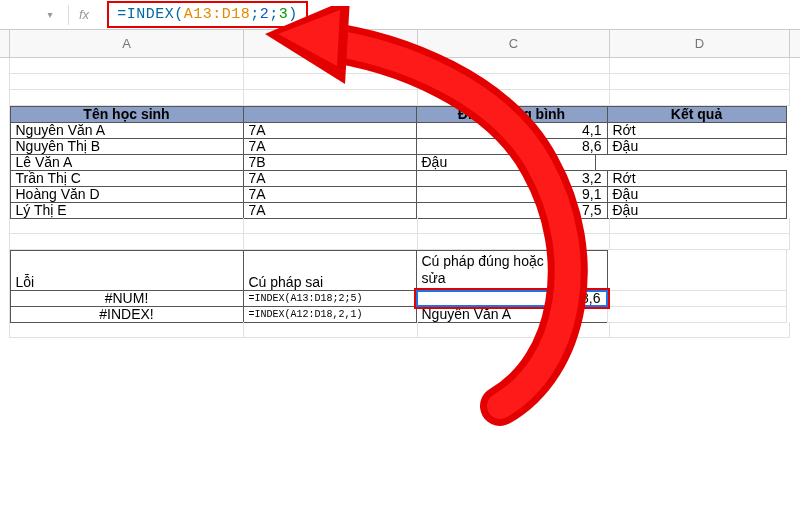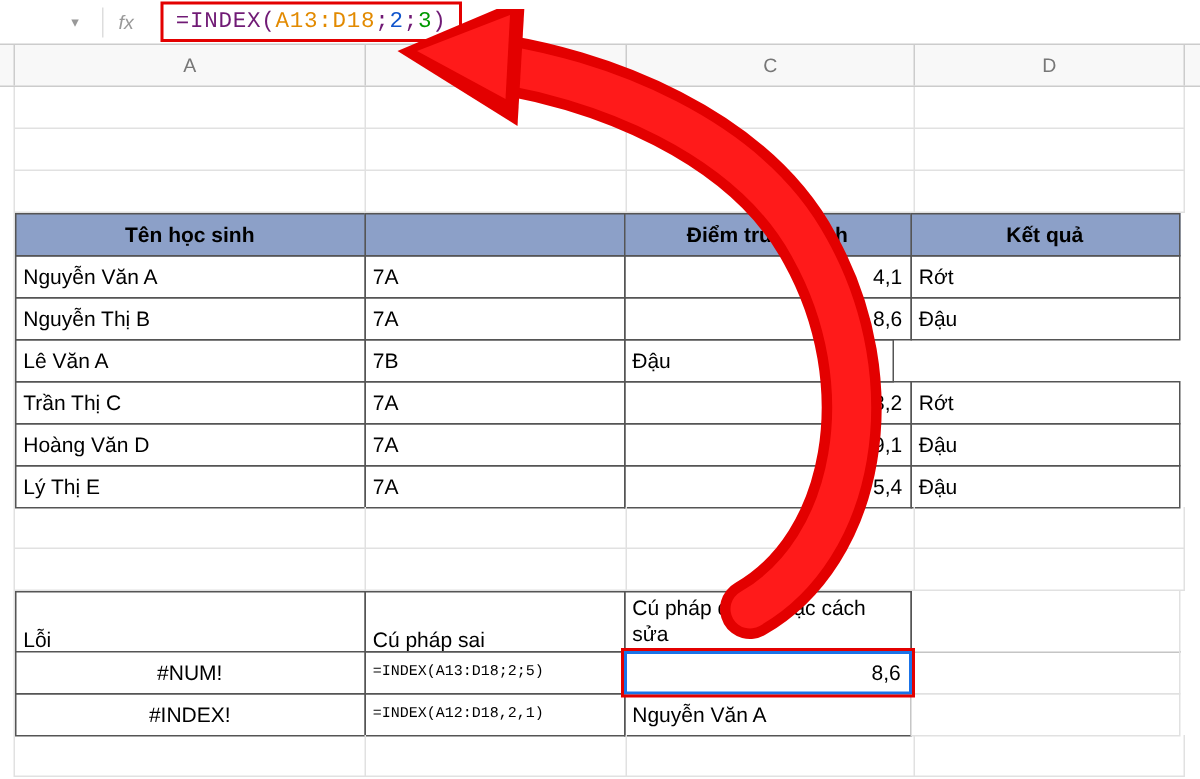--- a/index.html
+++ b/index.html
@@ -43,21 +43,21 @@
     margin-right: 18px;
   }
   .formula-box {
     border: 2px solid #e30000;
     padding: 3px 8px;
     font-family: "Courier New", monospace;
     font-size: 15px;
     letter-spacing: 0.5px;
     background: #fff;
   }
-  .tok-fn { color: #701a75; }
+  .tok-fn { color: #0369a1; }
   .tok-range { color: #e28a00; }
   .tok-n1 { color: #1155cc; }
   .tok-n2 { color: #009900; }
   .col-headers {
     display: flex;
     height: 28px;
     background: #f8f8f8;
     border-bottom: 1px solid #ccc;
   }
   .row-hdr-spacer { width: 10px; border-right: 1px solid #ccc; }
@@ -71,21 +71,21 @@
   }
   .cA { width: 234px; }
   .cB { width: 174px; }
   .cC { width: 192px; }
   .cD { width: 180px; }
   .grid {
     position: relative;
   }
   .row {
     display: flex;
-    height: 28px;
+    height: 16px;
   }
   .row .left-sp { width: 10px; border-right: 1px solid #e1e1e1; }
   .cell {
     border-right: 1px solid #e1e1e1;
     border-bottom: 1px solid #e1e1e1;
     padding: 0 5px;
     display: flex;
     align-items: center;
     overflow: hidden;
     white-space: nowrap;
@@ -199,21 +199,21 @@
       <div class="left-sp"></div>
     <div class="cell cA">Hoàng Văn D</div>
     <div class="cell cB">7A</div>
     <div class="cell cC num">9,1</div>
     <div class="cell cD">Đậu</div>
   </div>
   <div class="row tbl">
       <div class="left-sp"></div>
     <div class="cell cA">Lý Thị E</div>
     <div class="cell cB">7A</div>
-    <div class="cell cC num">5,4</div>
+    <div class="cell cC num">7,5</div>
     <div class="cell cD">Đậu</div>
   </div>
 
   <div class="row blank-row">
       <div class="left-sp"></div>
       <div class="cell cA"></div>
       <div class="cell cB"></div>
       <div class="cell cC"></div>
       <div class="cell cD"></div>
     </div>

